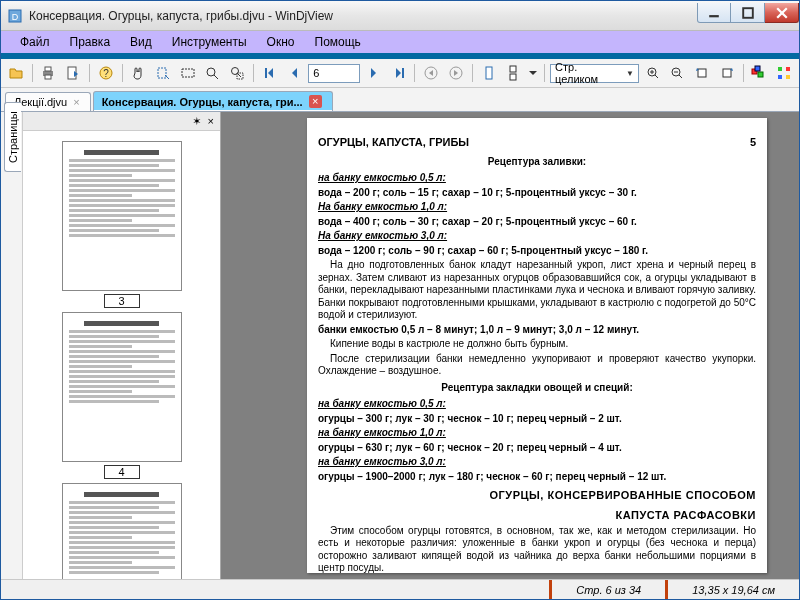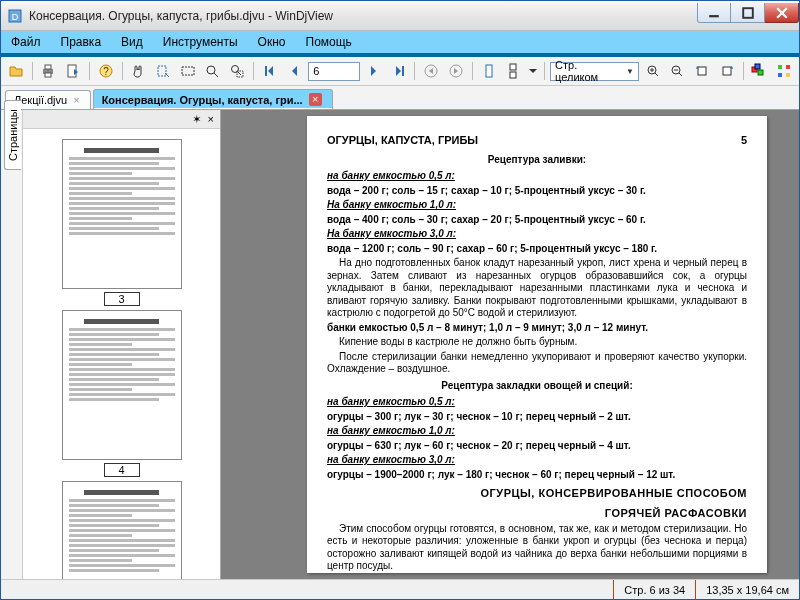--- a/index.html
+++ b/index.html
@@ -9,21 +9,21 @@
 .window { width: 800px; height: 600px; border: 1px solid #1e5aa0; display: flex; flex-direction: column; background: #f0f0f0; }
 .titlebar { height: 30px; background: linear-gradient(#f8f8f8,#e6e6e6,#dcdcdc); display: flex; align-items: center; padding: 0 0 0 6px; border-bottom: 1px solid #bbb; }
 .titlebar .icon { width: 16px; height: 16px; margin-right: 6px; display: inline-flex; align-items: center; justify-content: center; }
 .titlebar .title { font-size: 12px; color: #222; flex: 1; white-space: nowrap; overflow: hidden; text-overflow: ellipsis; }
 .winbtns { display: flex; }
 .winbtn { width: 34px; height: 20px; margin-top: -5px; border: 1px solid #7e9ab6; border-top: none; background: linear-gradient(#f1f5fa,#d6e4f3); display: flex; align-items: center; justify-content: center; font-size: 11px; color: #333; }
 .winbtn + .winbtn { border-left: none; }
 .winbtn.close { background: linear-gradient(#f3a8a0,#d96459,#c0392b); color: #fff; border-color: #8a2a22; border-bottom-right-radius: 3px; }
 .winbtn.min { border-bottom-left-radius: 3px; }
 
-.menubar { background: #7dd3fc; padding: 2px 6px; font-size: 12px; display: flex; gap: 12px; border-bottom: 4px solid #0369a1; }
+.menubar { background: #c4b5fd; padding: 2px 15px; font-size: 12px; display: flex; gap: 12px; border-bottom: 6px solid #0369a1; }
 .menubar span { padding: 2px 4px; cursor: default; }
 
 .toolbar { background: #f3f3f3; padding: 3px 4px; display: flex; align-items: center; gap: 3px; border-bottom: 1px solid #c9c9c9; }
 .tbtn { width: 22px; height: 22px; display: inline-flex; align-items: center; justify-content: center; border: 1px solid transparent; border-radius: 2px; }
 .tsep { width: 1px; height: 18px; background: #bbb; margin: 0 2px; }
 .pagefield { width: 52px; height: 19px; border: 1px solid #7c9cbc; background: #fff; font-size: 11px; padding: 0 4px; }
 .zoombox { height: 19px; border: 1px solid #7c9cbc; background: #fff; font-size: 11px; padding: 1px 4px; display: flex; align-items: center; gap: 4px; }
 .zoombox .drop { font-size: 8px; color: #333; }
 
 .tabbar { background: #f3f3f3; display: flex; align-items: flex-end; padding: 3px 4px 0 4px; gap: 2px; border-bottom: 1px solid #9aa7b8; }
@@ -43,31 +43,31 @@
 .thumbsbody { height: calc(100% - 19px); overflow-y: auto; padding: 6px 0; }
 .thumb { margin: 4px auto 2px; width: 120px; }
 .thumb .page { border: 1px solid #888; background: #fff; height: 150px; padding: 6px; overflow: hidden; }
 .thumb .num { width: 36px; margin: 3px auto 0; border: 1px solid #333; text-align: center; font-size: 11px; background: #fff; }
 .faketext { height: 3px; background: #bbb; margin: 2px 0; }
 .faketext.short { width: 60%; }
 .faketext.mid { width: 85%; }
 .faketitle { height: 5px; background: #555; width: 70%; margin: 2px auto 4px; }
 
 .viewer { flex: 1; background: #808080; overflow: auto; display: flex; justify-content: center; padding: 6px 6px 6px 60px; }
-.docpage { background: #fff; width: 460px; box-shadow: 1px 1px 3px rgba(0,0,0,.4); padding: 18px 20px; font-family: "Times New Roman", serif; font-size: 10px; line-height: 1.25; }
+.docpage { background: #fff; width: 460px; box-shadow: 1px 1px 3px rgba(0,0,0,.4); padding: 18px 11px; font-family: "Times New Roman", serif; font-size: 10px; line-height: 1.25; }
 .docpage .hdr { display: flex; justify-content: space-between; font-weight: bold; font-size: 11px; margin-bottom: 6px; }
 .docpage .sub { text-align: center; font-weight: bold; margin: 4px 0; }
 .docpage .ul { text-decoration: underline; font-style: italic; }
 .docpage .it { font-weight: bold; }
 .docpage p { margin: 2px 0; text-align: justify; text-indent: 12px; }
 .docpage .noin { text-indent: 0; }
 .docpage .h2 { text-align: right; font-weight: bold; font-size: 11px; margin-top: 6px; letter-spacing: .5px; }
 
 .statusbar { height: 20px; background: #f0f0f0; border-top: 1px solid #c9c9c9; display: flex; justify-content: flex-end; align-items: center; font-size: 11px; }
-.statusbar .cell { border-left: 1px solid #c2410c; padding: 0 10px; height: 100%; display: flex; align-items: center; }
+.statusbar .cell { border-left: 3px solid #c2410c; padding: 0 24px; height: 100%; display: flex; align-items: center; font-style: italic; }
 
 svg { width: 16px; height: 16px; }
 </style>
 </head>
 <body>
 
 <div class="window">
   <div class="titlebar">
     <span class="icon">
       <svg viewBox="0 0 16 16">
@@ -375,21 +375,21 @@
         <p>Кипение воды в кастрюле не должно быть бурным.</p>
         <p>После стерилизации банки немедленно укупоривают и проверяют качество укупорки. Охлаждение – воздушное.</p>
         <div class="sub">Рецептура закладки овощей и специй:</div>
         <p class="noin"><span class="ul it">на банку емкостью 0,5 л:</span></p>
         <p class="noin it">огурцы – 300 г; лук – 30 г; чеснок – 10 г; перец черный – 2 шт.</p>
         <p class="noin"><span class="ul it">на банку емкостью 1,0 л:</span></p>
         <p class="noin it">огурцы – 630 г; лук – 60 г; чеснок – 20 г; перец черный – 4 шт.</p>
         <p class="noin"><span class="ul it">на банку емкостью 3,0 л:</span></p>
         <p class="noin it">огурцы – 1900–2000 г; лук – 180 г; чеснок – 60 г; перец черный – 12 шт.</p>
         <div class="h2">ОГУРЦЫ, КОНСЕРВИРОВАННЫЕ СПОСОБОМ</div>
-        <div class="h2">ГОРЯЧЕЙ РАСФАСОВКИ</div>
+        <div class="h2">КАПУСТА РАСФАСОВКИ</div>
         <p>Этим способом огурцы готовятся, в основном, так же, как и методом стерилизации. Но есть и некоторые различия: уложенные в банки укроп и огурцы (без чеснока и перца) осторожно заливают кипящей водой из чайника до верха банки небольшими порциями в центр посуды.</p>
 
       </div>
     </div>
   </div>
 
   <div class="statusbar">
     <div class="cell">Стр. 6 из 34</div>
     <div class="cell">13,35 x 19,64 см</div>
   </div>

